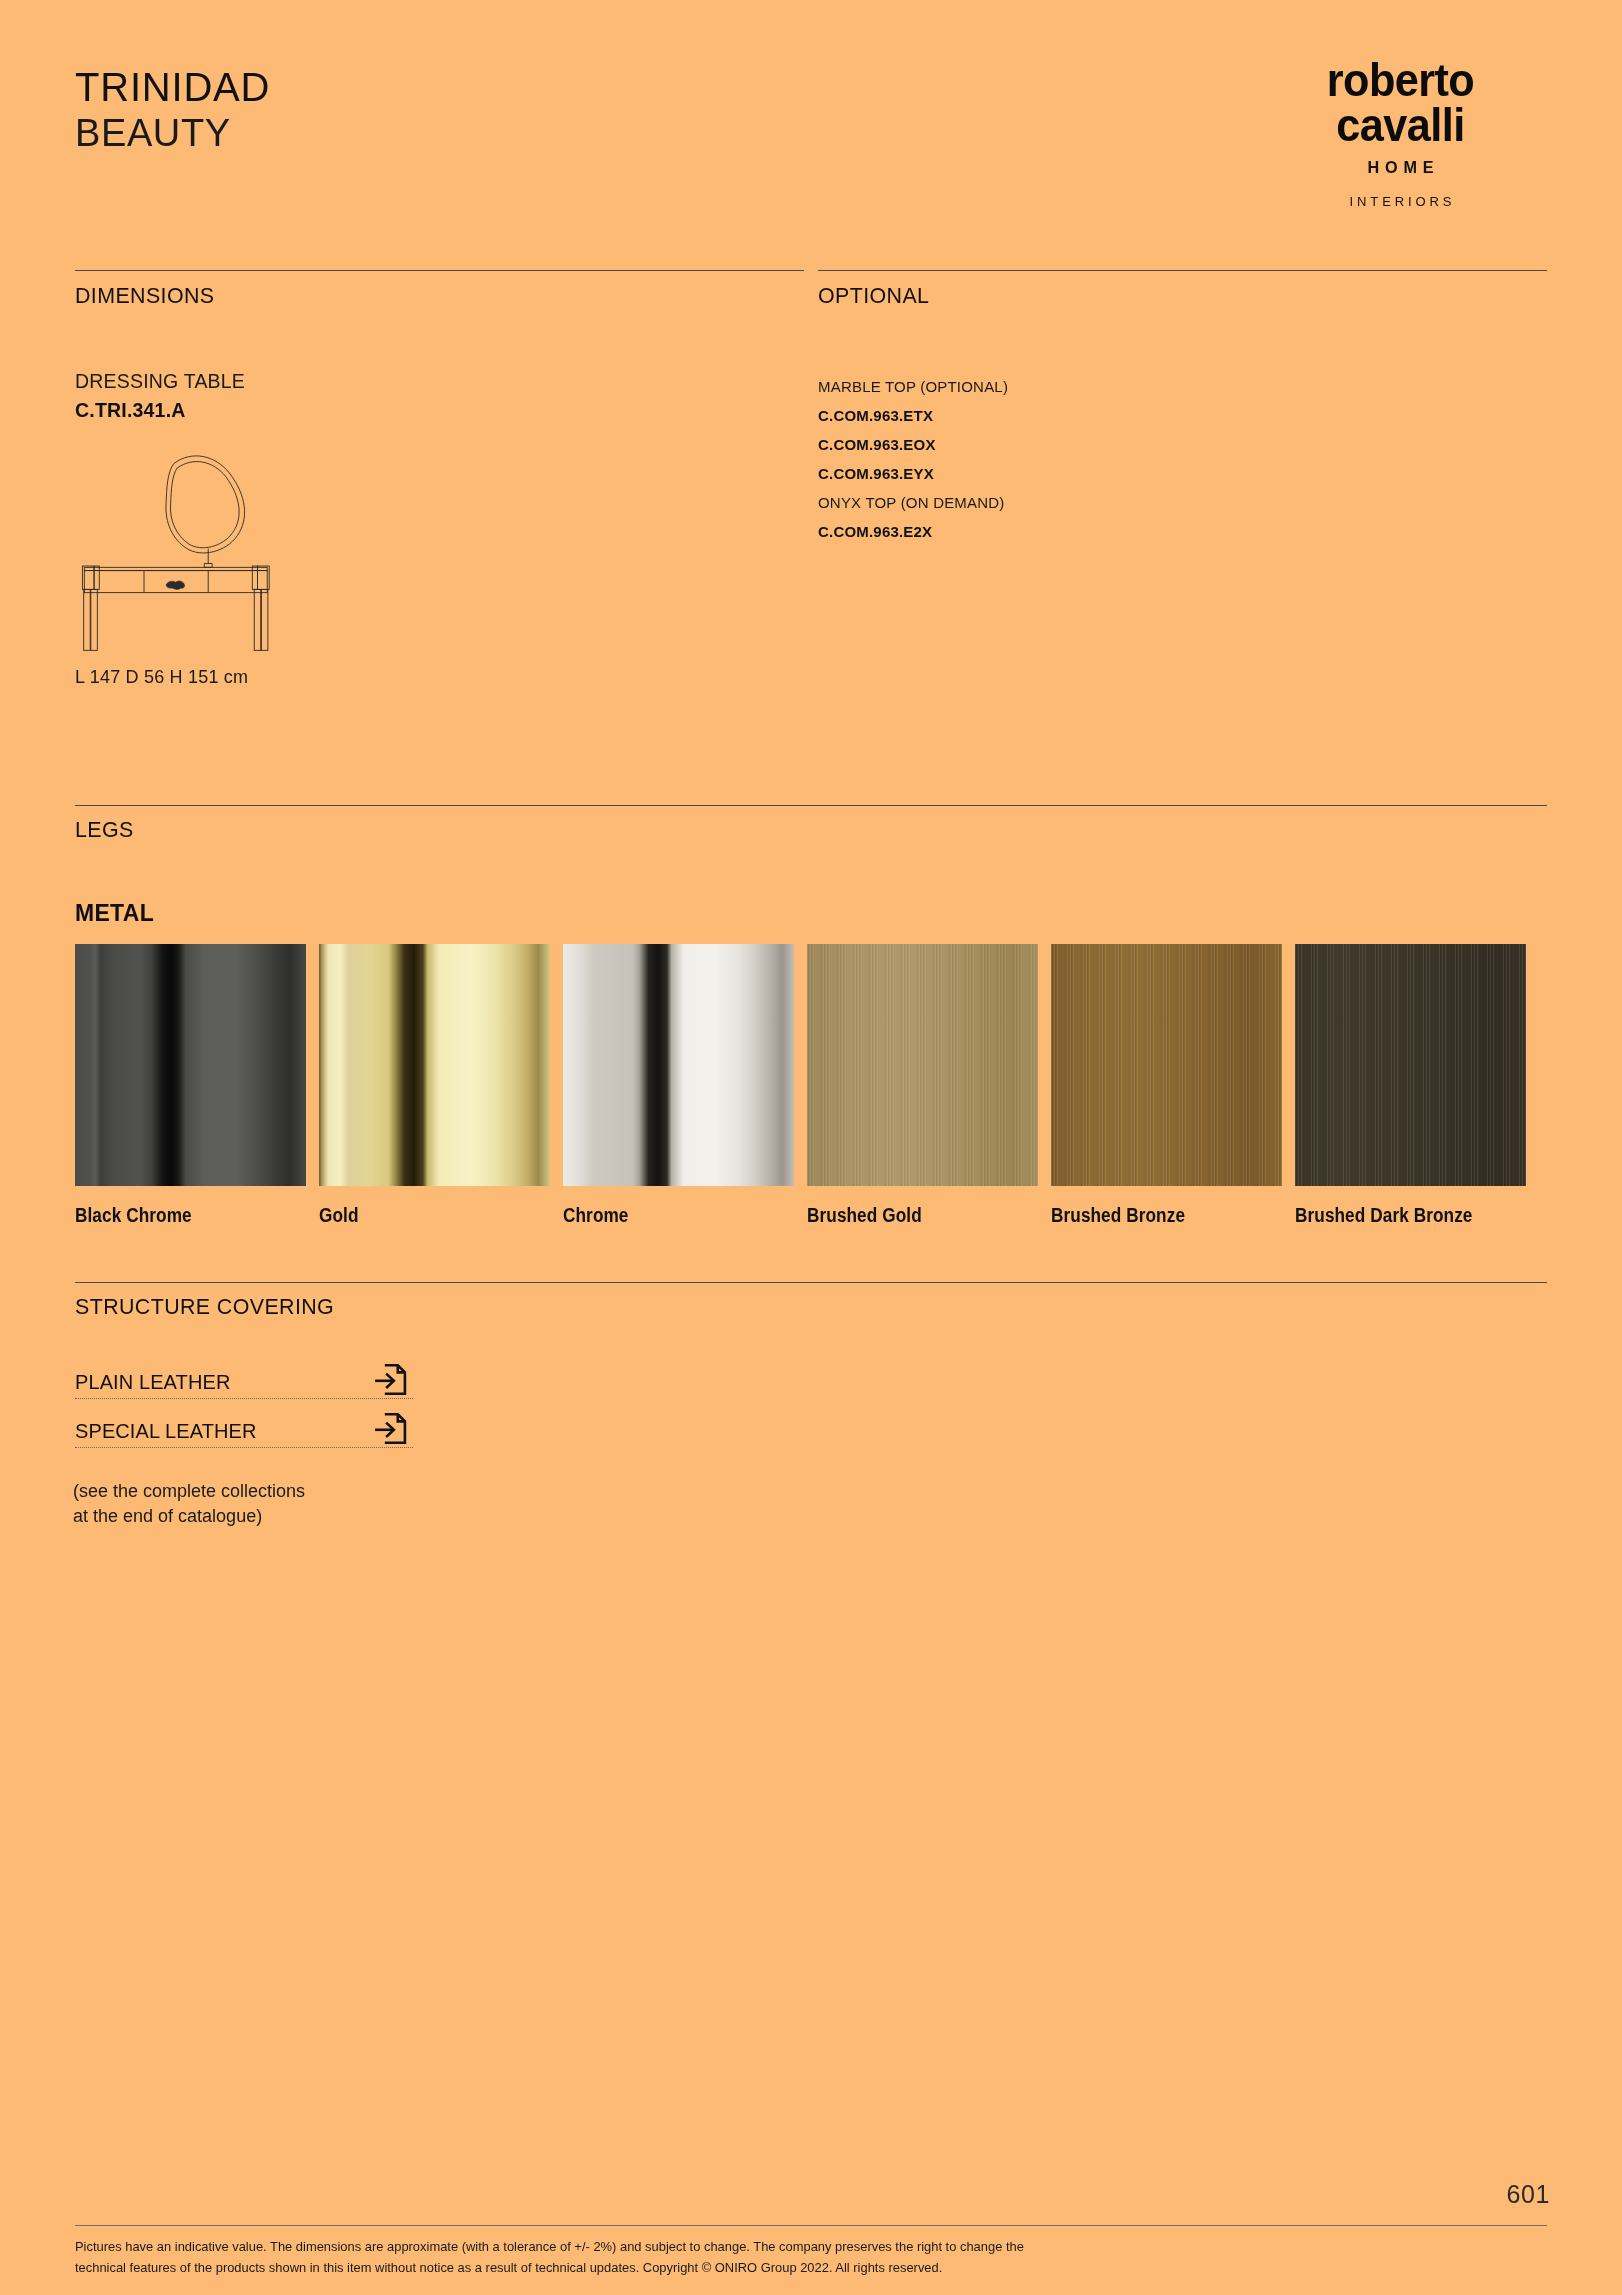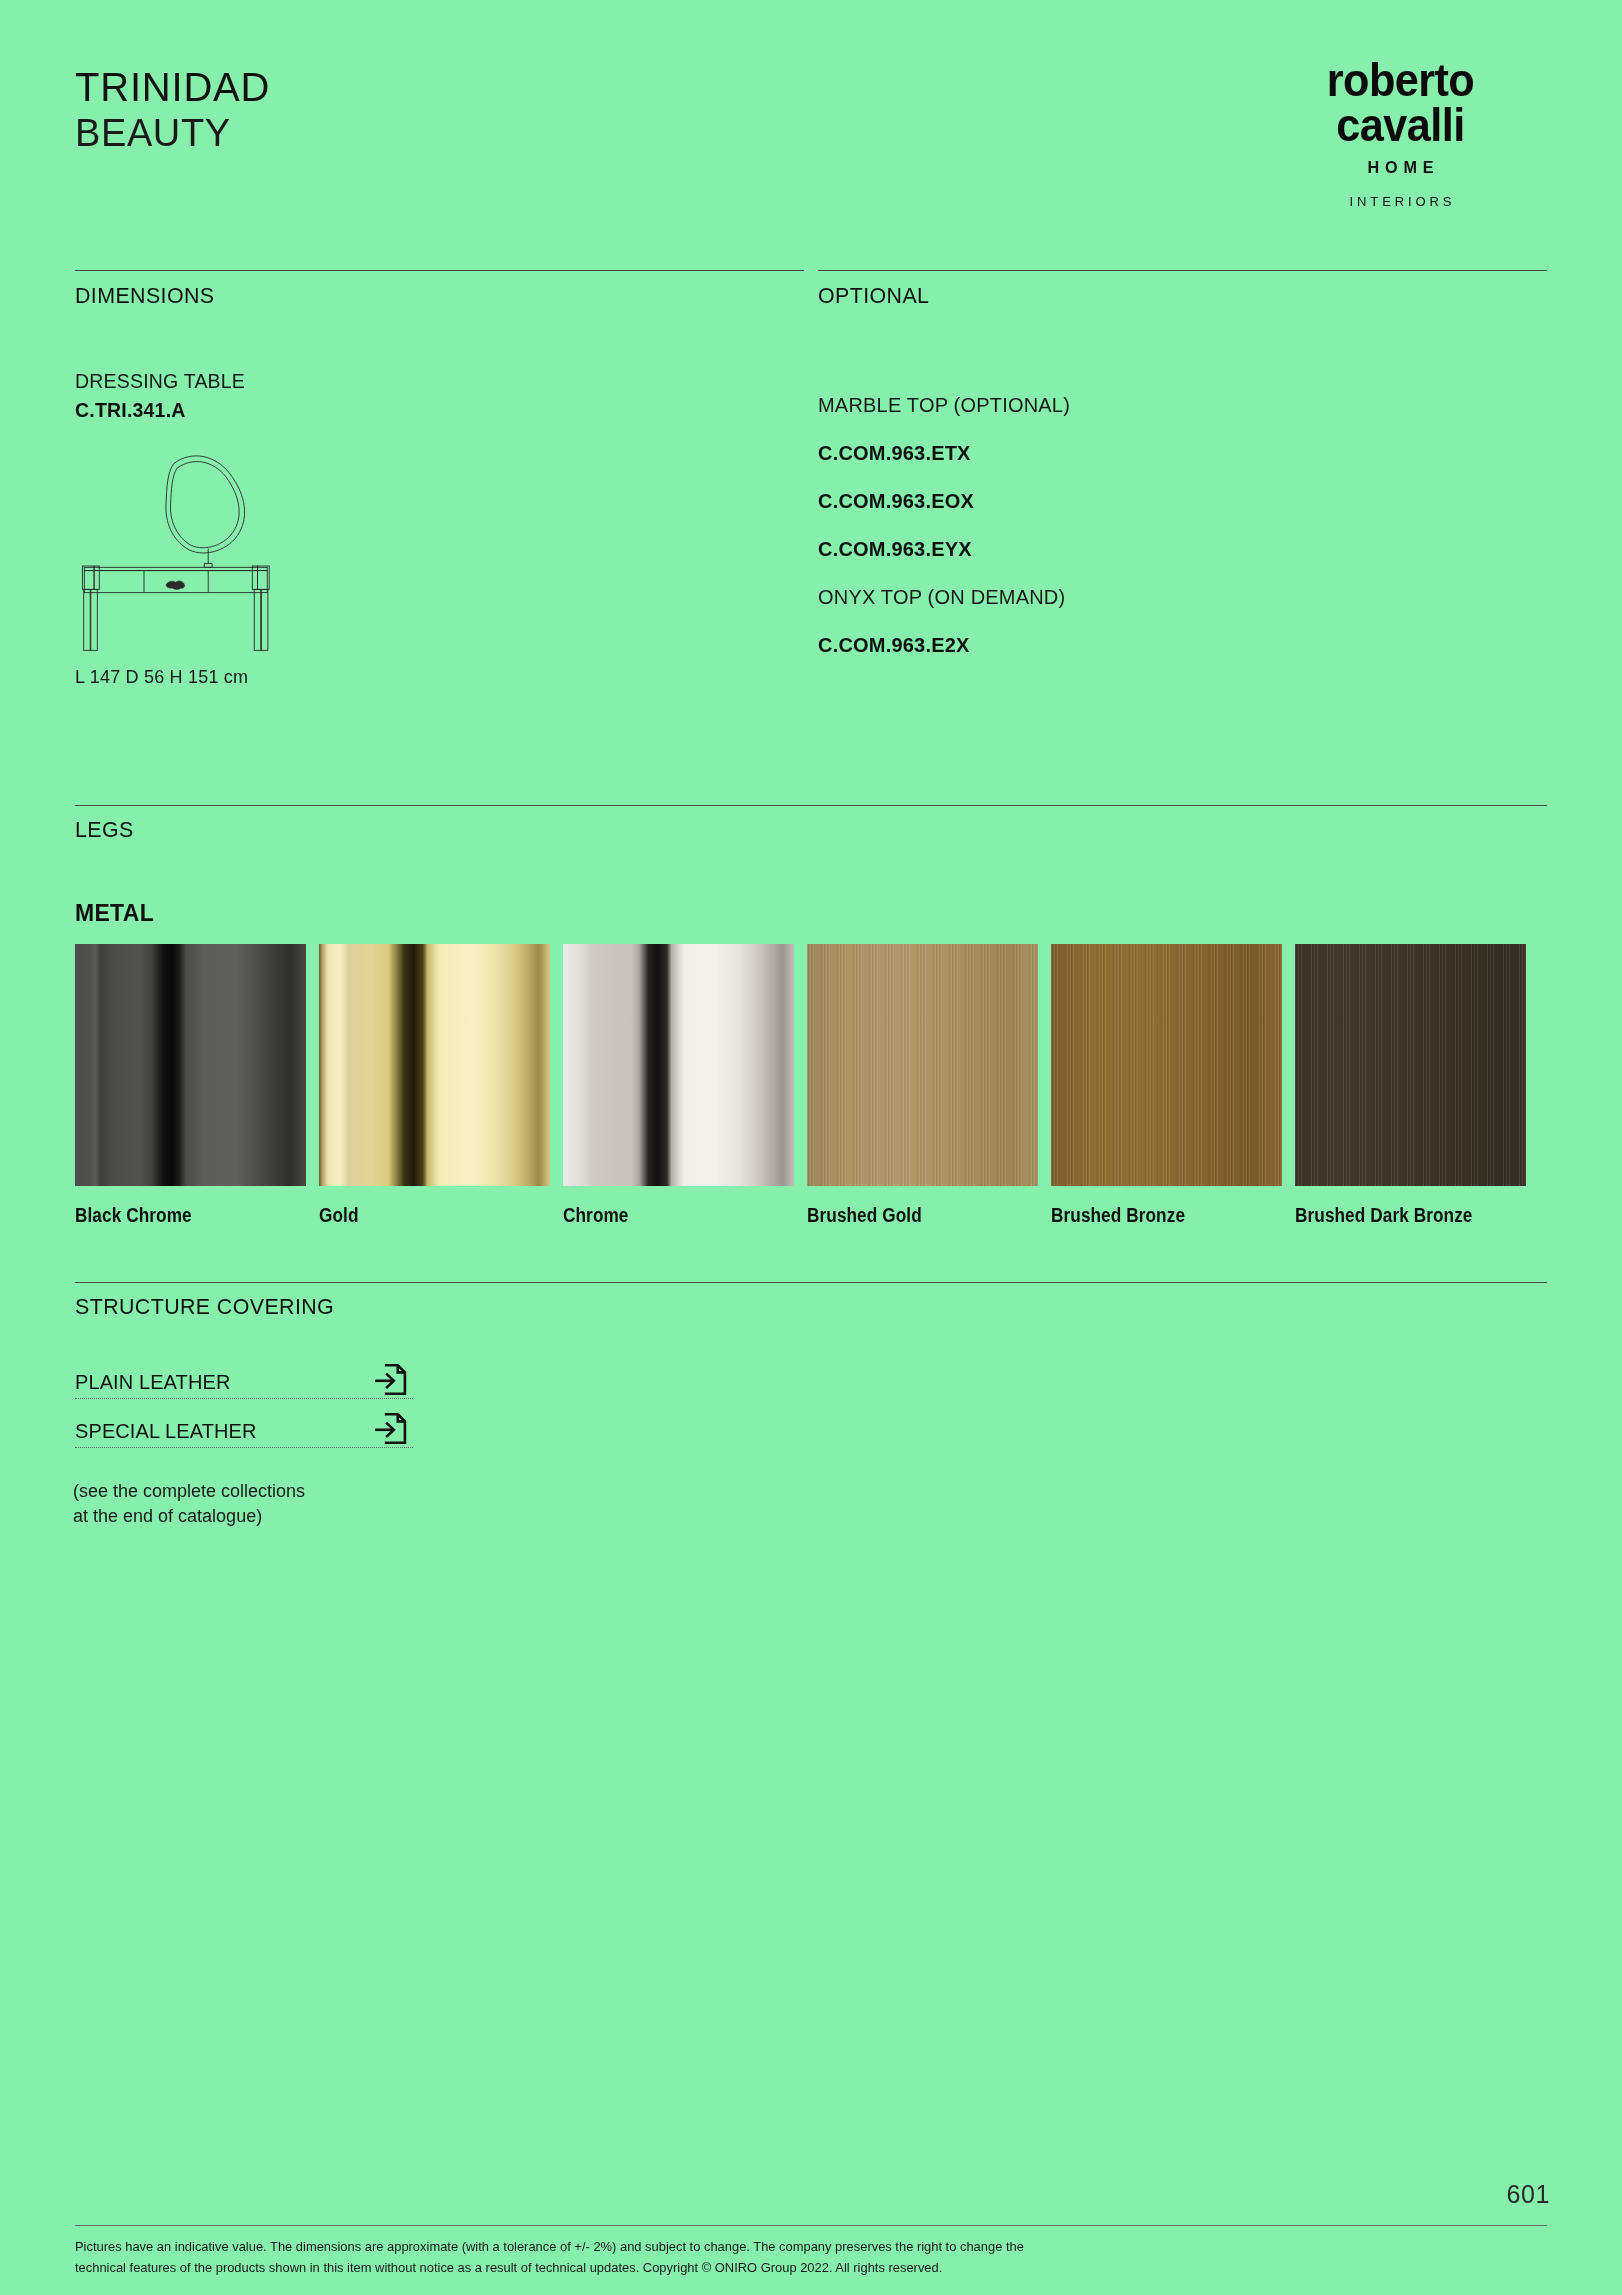--- a/index.html
+++ b/index.html
@@ -7,21 +7,21 @@
     padding: 0;
     background: #ffffff;
   }
   body {
     font-family: "Liberation Sans", sans-serif;
   }
   .page {
     position: relative;
     width: 1623px;
     height: 2295px;
-    background: #86efac;
+    background: #fdba74;
     overflow: hidden;
   }
 
   
   .product-title {
     position: absolute;
     left: 75px;
     top: 67px;
     line-height: 1.0;
   }
@@ -135,26 +135,25 @@
     height: 214px;
   }
 
   
   .opt-list {
     position: absolute;
     left: 818px;
     top: 372px;
   }
   .opt-list .opt-row {
-    font-size: 20px;
+    font-size: 15px;
     line-height: 29px;
     letter-spacing: 0.2px;
     color: #1a1a1a;
     white-space: nowrap;
-    margin-top: 19px;
   }
   .opt-list .opt-row.bold { font-weight: 700; color: #111111; }
   .opt-list .opt-row.reg  { font-weight: 400; }
 
   
   .swatch-row {
     position: absolute;
     left: 75px;
     top: 944px;
     width: 1475px;

